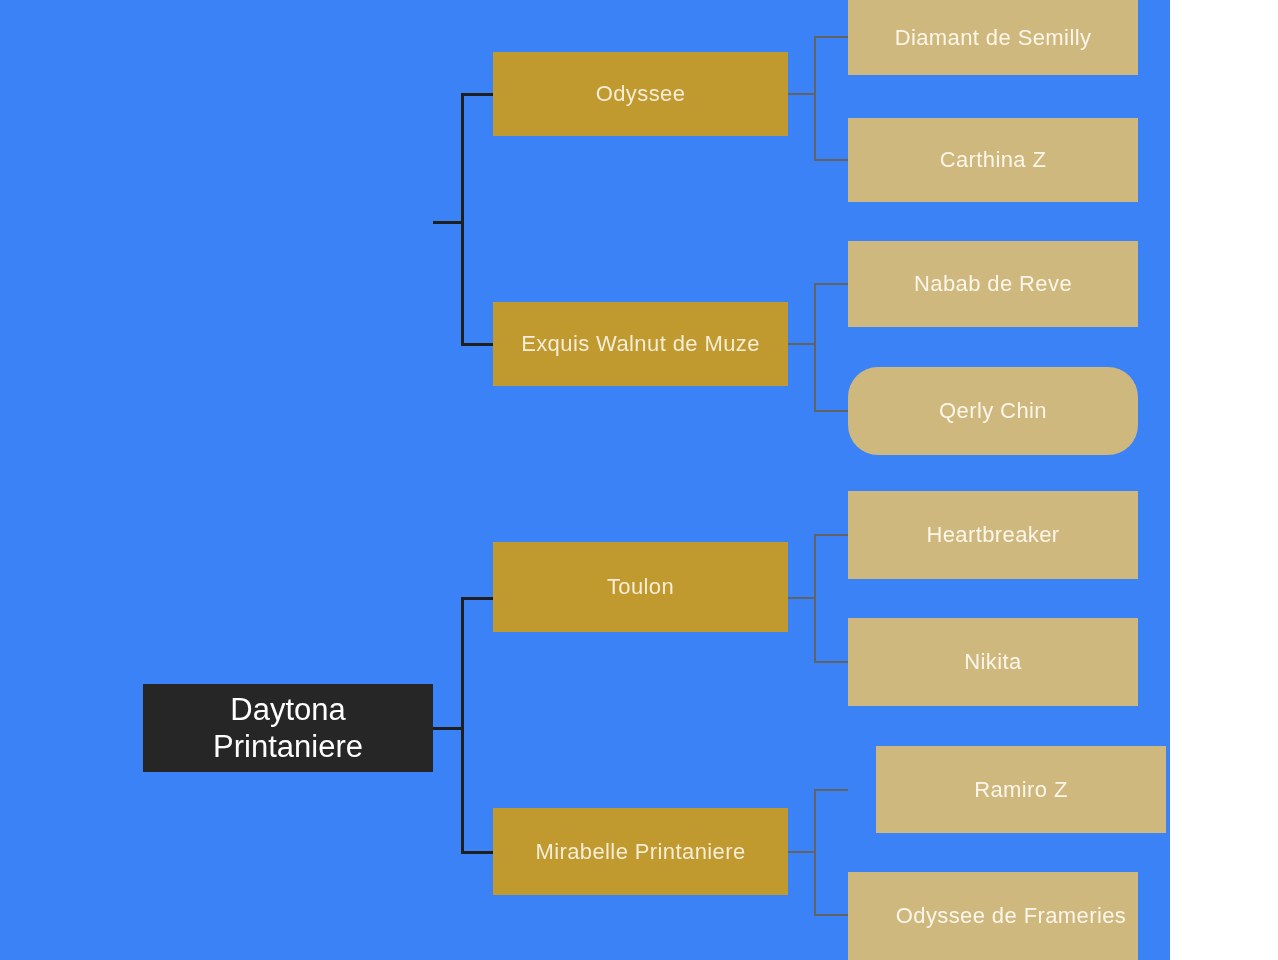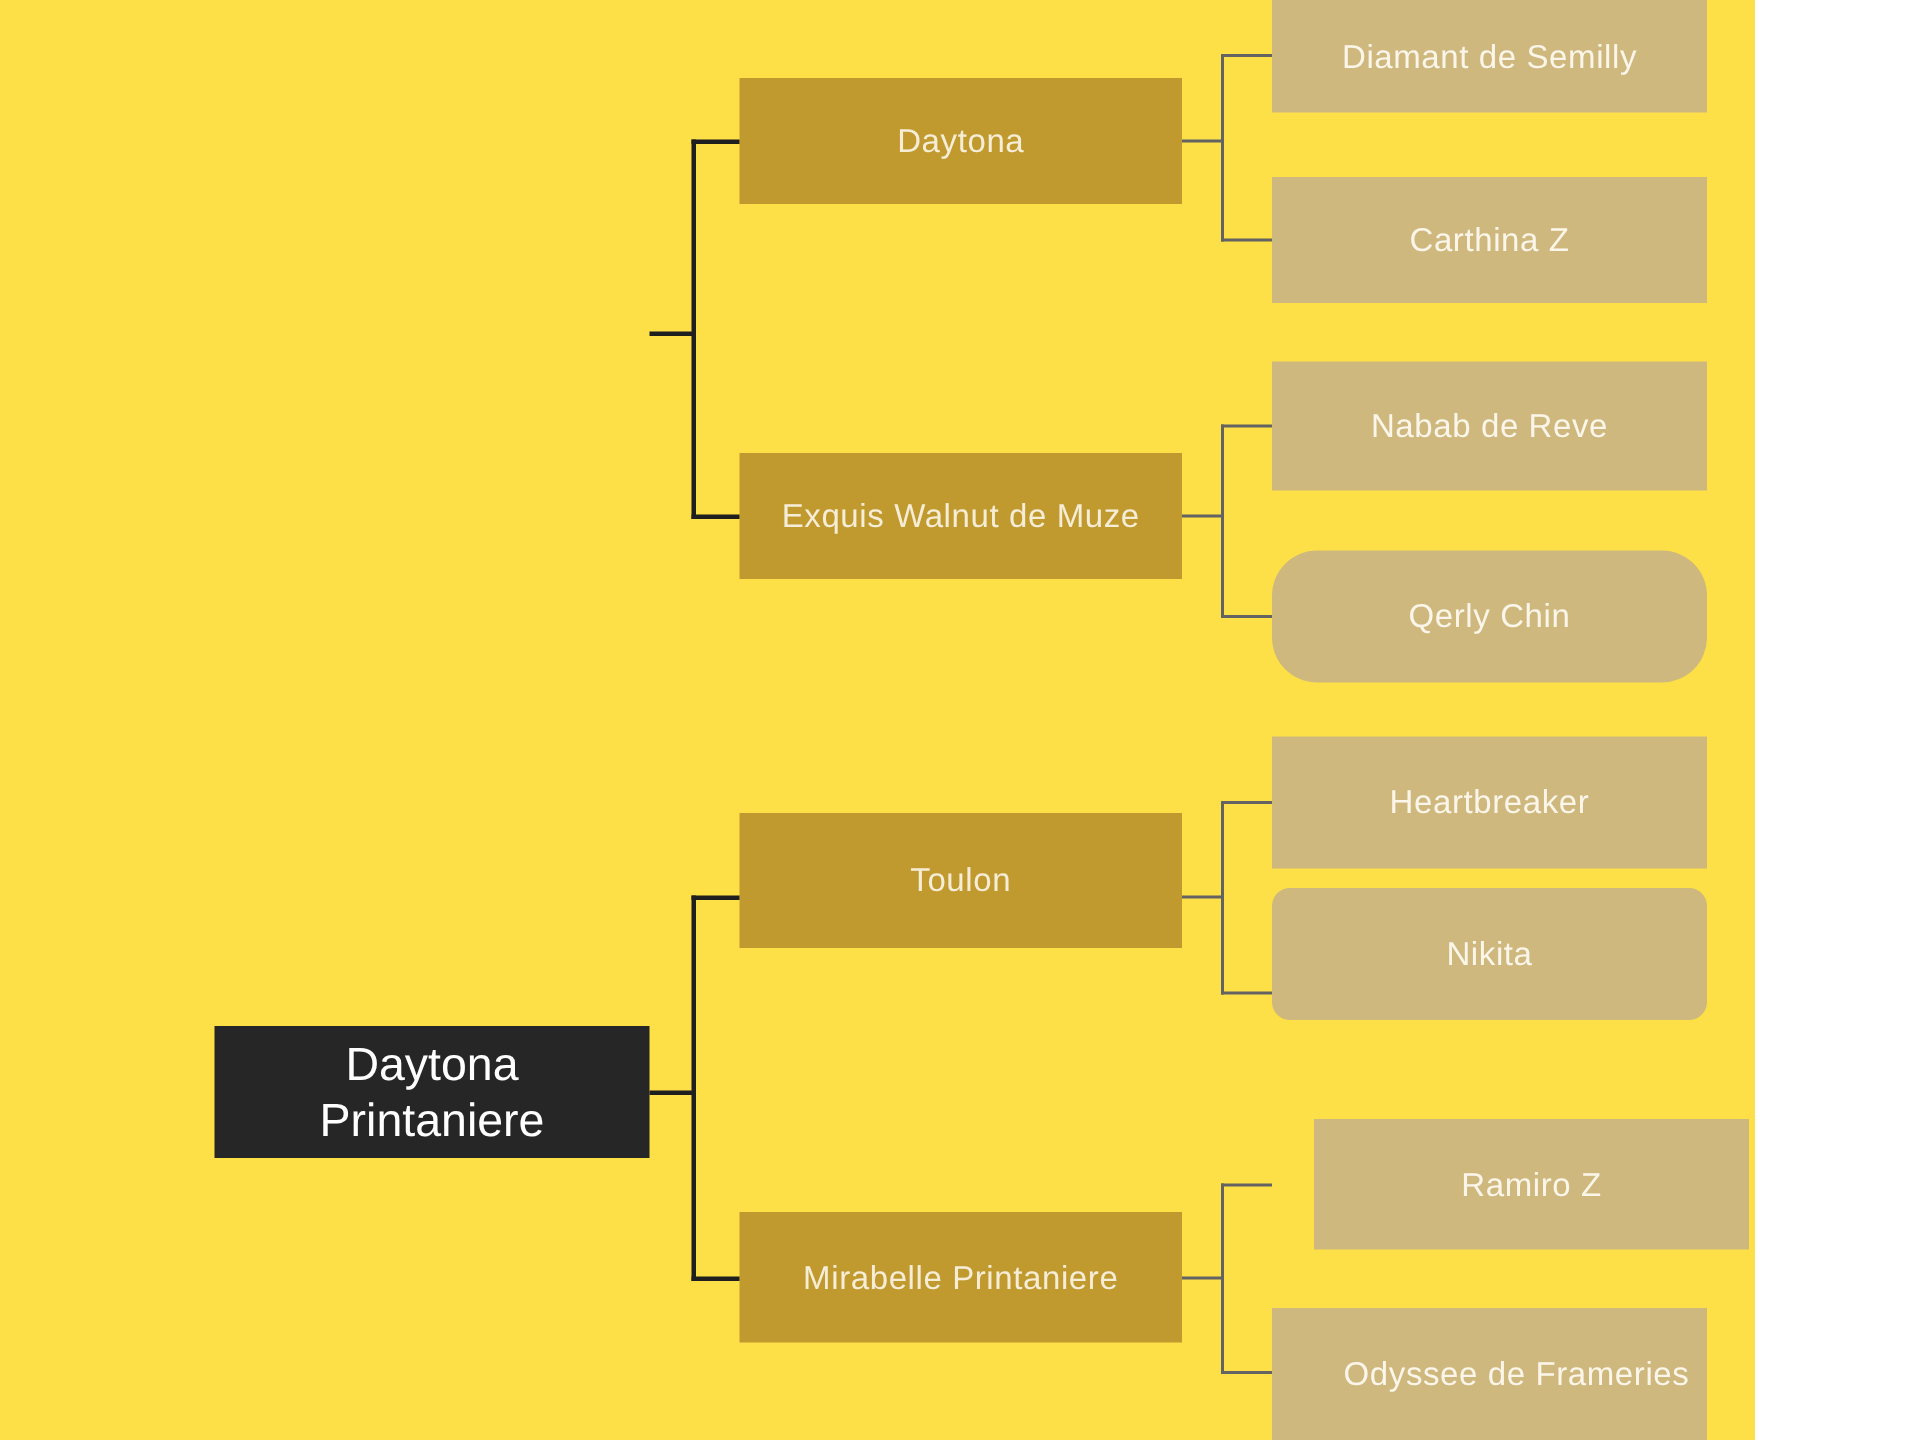--- a/index.html
+++ b/index.html
@@ -6,21 +6,21 @@
   html, body { width: 1278px; height: 960px; overflow: hidden; }
   body {
     background: #ffffff;
     font-family: "Liberation Sans", "DejaVu Sans", sans-serif;
     position: relative;
   }
   #chart {
     position: relative;
     width: 1170px;
     height: 960px;
-    background: #fde047;
+    background: #3b82f6;
   }
   .node {
     position: absolute;
     display: flex;
     align-items: center;
     justify-content: center;
     text-align: center;
   }
   .root-box {
     left: 143px;
@@ -72,21 +72,21 @@
 <div id="chart">
 
   <div class="node grand-box" style="top:0px; height:75px;">Diamant de Semilly</div>
 
   <div class="node grand-box" style="top:118px; height:84px;">Carthina Z</div>
 
   <div class="node grand-box" style="top:241px; height:86px;">Nabab de Reve</div>
 
   <div class="node grand-box" style="top:367px; height:88px;border-radius:30px;">Qerly Chin</div>
 
-  <div class="node parent-box" style="top:52px; height:84px;">Daytona</div>
+  <div class="node parent-box" style="top:52px; height:84px;">Odyssee</div>
 
   <div class="node parent-box" style="top:302px; height:84px;">Exquis Walnut de Muze</div>
 
 
   <div class="line" style="left:433px; top:221px; width:30px; height:3px;"></div>
   <div class="line" style="left:461px; top:93px; width:3px; height:253px;"></div>
   <div class="line" style="left:461px; top:93px; width:32px; height:3px;"></div>
   <div class="line" style="left:461px; top:343px; width:32px; height:3px;"></div>
 
   <div class="line gray" style="left:788px; top:93px; width:27px; height:2px;"></div>
@@ -94,21 +94,21 @@
   <div class="line gray" style="left:814px; top:36px; width:34px; height:2px;"></div>
   <div class="line gray" style="left:814px; top:159px; width:34px; height:2px;"></div>
 
   <div class="line gray" style="left:788px; top:343px; width:27px; height:2px;"></div>
   <div class="line gray" style="left:814px; top:283px; width:2px; height:129px;"></div>
   <div class="line gray" style="left:814px; top:283px; width:34px; height:2px;"></div>
   <div class="line gray" style="left:814px; top:410px; width:34px; height:2px;"></div>
 
   <div class="node grand-box" style="top:491px; height:88px;">Heartbreaker</div>
 
-  <div class="node grand-box" style="top:592px; height:88px;border-radius:12px;">Nikita</div>
+  <div class="node grand-box" style="top:618px; height:88px;">Nikita</div>
 
   <div class="node grand-box" style="top:746px; height:87px;margin-left:28px;">Ramiro Z</div>
 
   <div class="node grand-box" style="top:872px; height:88px;padding-left:36px;">Odyssee de Frameries</div>
 
   <div class="node parent-box" style="top:542px; height:90px;text-align:center;">Toulon</div>
 
   <div class="node parent-box" style="top:808px; height:87px;">Mirabelle Printaniere</div>
 
   <div class="node root-box style-regular" style="top:684px;">Daytona Printaniere</div>

